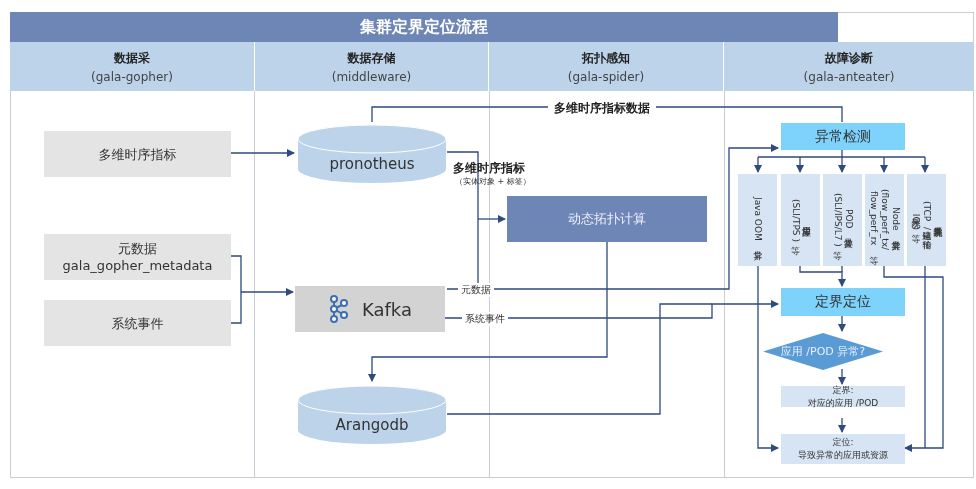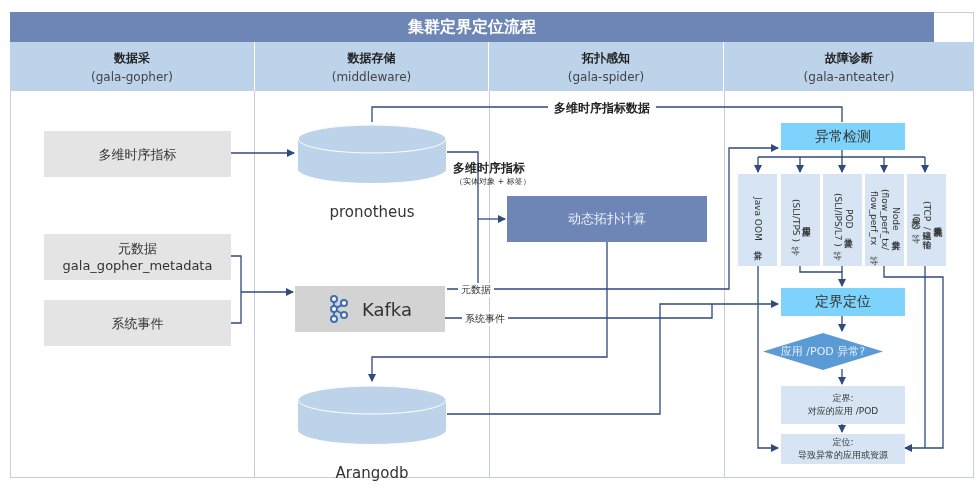--- a/index.html
+++ b/index.html
@@ -1,25 +1,25 @@
 <!DOCTYPE html>
 <html><head>
 <meta charset="utf-8">
 <style>
   html,body{margin:0;padding:0;background:#fff;}
   body{width:976px;height:489px;position:relative;overflow:hidden;font-family:"DejaVu Sans","Liberation Sans",sans-serif;}
   .frame{position:absolute;left:10px;top:12px;width:964px;height:466px;border:1px solid #c8ccd4;box-sizing:border-box;background:#fff;}
-  .title-bar{position:absolute;left:10px;top:12px;width:924px;height:30px;background:#6d86b5;color:#fff;font-weight:bold;font-size:16px;display:flex;align-items:center;justify-content:center;}
+  .title-bar{position:absolute;left:10px;top:12px;width:828px;height:30px;background:#6d86b5;color:#fff;font-weight:bold;font-size:16px;display:flex;align-items:center;justify-content:center;}
   .lane-head{position:absolute;top:42px;height:49px;background:#bcd3ea;border-right:1px solid #fff;box-sizing:border-box;display:flex;flex-direction:column;align-items:center;justify-content:center;}
   .lane-head .t{font-weight:bold;font-size:12px;color:#222;}
   .lane-head .s{font-size:12px;color:#444;margin-top:3px;}
   .lane-sep{position:absolute;top:91px;width:1px;height:387px;background:#c8ccd4;}
   .gbox{position:absolute;background:#e4e4e4;color:#333;font-size:13px;display:flex;flex-direction:column;align-items:center;justify-content:center;text-align:center;line-height:17px;}
   .cyl{position:absolute;}
-  .cyl-label{position:absolute;width:100%;text-align:center;font-size:15px;color:#333;margin-top:48px;}
+  .cyl-label{position:absolute;width:100%;text-align:center;font-size:15px;color:#333;}
   .kafka{position:absolute;left:295px;top:266px;width:150px;height:46px;background:#d3d3d3;display:flex;align-items:center;justify-content:center;font-size:18px;color:#333;margin-top:20px;}
   .topo{position:absolute;left:507px;top:196px;width:200px;height:46px;background:#6d86b5;color:#eef;font-size:13px;display:flex;align-items:center;justify-content:center;}
   .orange{position:absolute;background:#7dd3fc;color:#333;font-size:14px;display:flex;align-items:center;justify-content:center;}
   .vcol{position:absolute;top:174px;height:92px;width:39px;background:#d6e4f3;color:#333;font-size:9px;line-height:11px;display:flex;align-items:center;justify-content:center;}
   .vcol span{writing-mode:vertical-rl;white-space:pre;text-align:center;}
   .lbox{position:absolute;background:#d6e4f3;color:#333;font-size:9px;line-height:13px;text-align:center;display:flex;flex-direction:column;align-items:center;justify-content:center;}
   .lbl{position:absolute;font-size:10px;color:#333;background:#fff;padding:0 3px;white-space:nowrap;}
   .blbl{position:absolute;font-size:12px;font-weight:bold;color:#222;white-space:nowrap;}
   svg.lines{position:absolute;left:0;top:0;}
 </style>
@@ -180,20 +180,20 @@
   <span>定界定位</span>
 </div>
 
 <div style="position:absolute;left:763px;top:333px;width:120px;height:37px">
   <svg width="120" height="37" style="position:absolute;left:0;top:0">
     <polygon points="0,18.5 60,0 120,18.5 60,37" fill="#5b9bd5"></polygon>
   </svg>
   <div style="position:absolute;left:0;top:11px;width:120px;text-align:center;color:#e8f0fa;font-size:11px">应用 /POD 异常?</div>
 </div>
 
-<div class="lbox" style="left:781px;top:386px;width:124px;height:38px">
+<div class="lbox" style="left:781px;top:386px;width:124px;height:21px">
   <span>定界:</span>
   <span>对应的应用 /POD</span>
 </div>
 <div class="lbox" style="left:781px;top:434px;width:124px;height:30px">
   <span>定位:</span>
   <span>导致异常的应用或资源</span>
 </div>
 
 </body></html>

